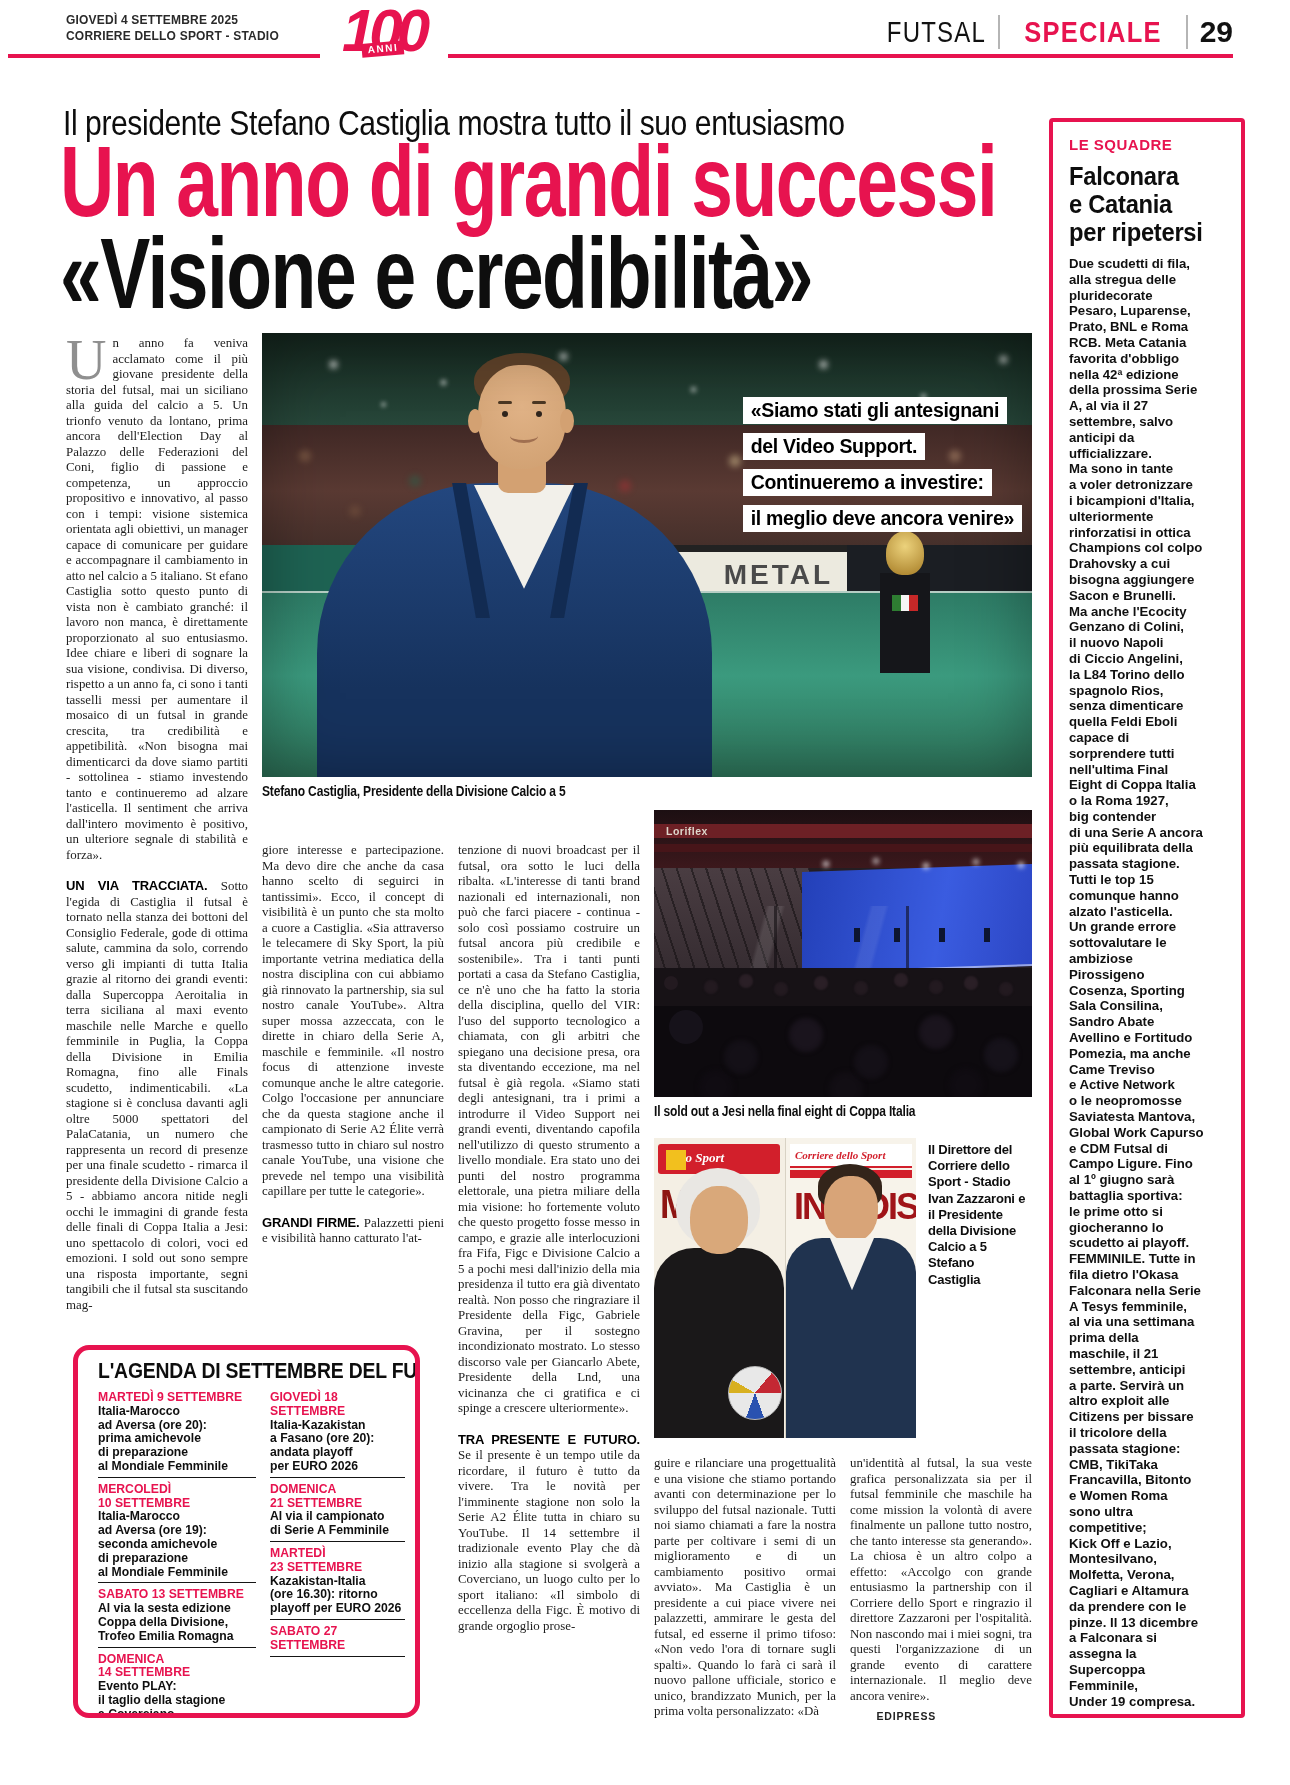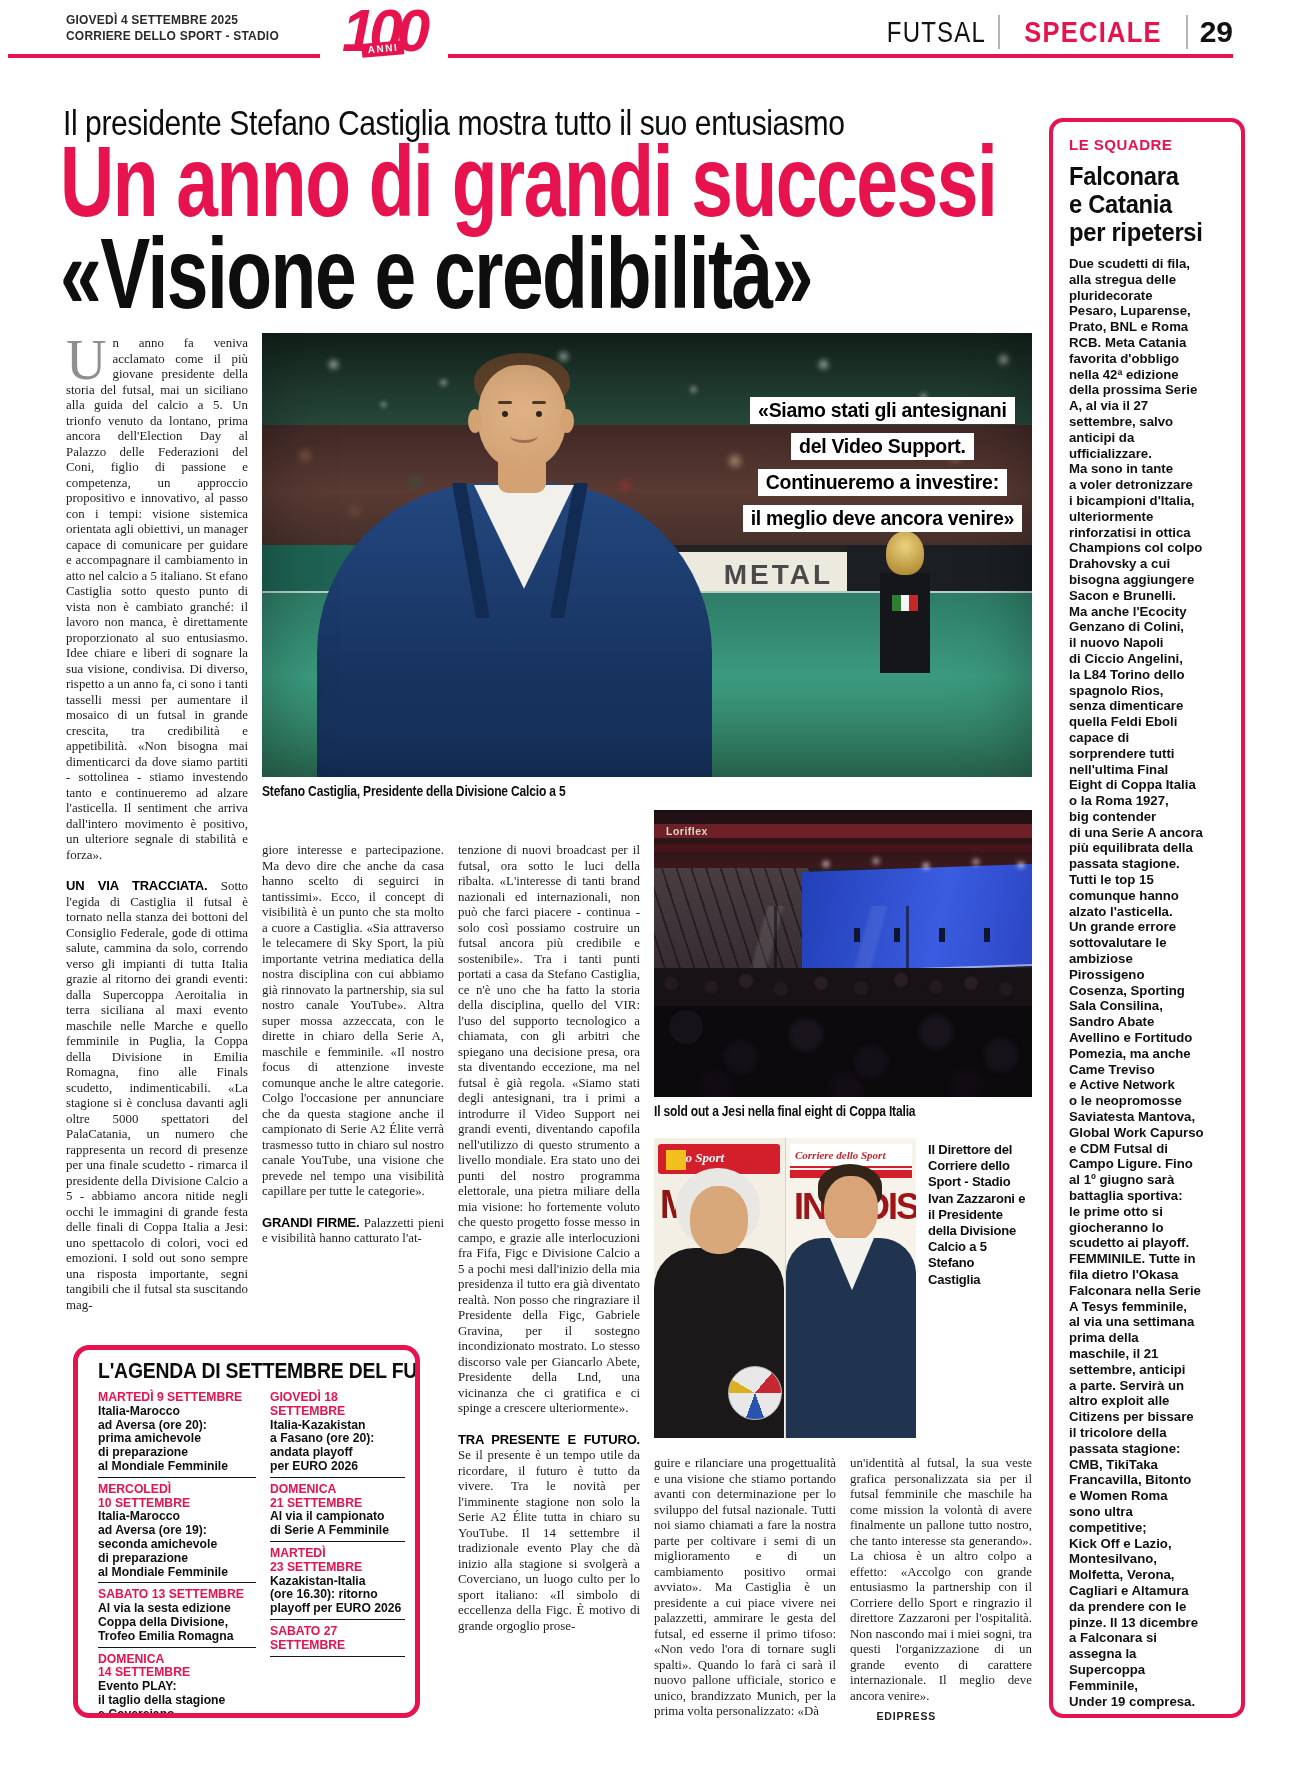--- a/index.html
+++ b/index.html
@@ -104,21 +104,21 @@
   .pm-hair{position:absolute; left:212px; top:20px; width:96px; height:56px; background:#5d4129;
            border-radius:50% 50% 45% 45%;}
   .pm-ear{position:absolute; top:76px; width:14px; height:24px; background:#d3a172; border-radius:50%;}
   .pm-ear-l{left:206px;} .pm-ear-r{left:298px;}
   .pm-eye{position:absolute; top:78px; width:6px; height:6px; background:#2e241c; border-radius:50%;}
   .pm-eye-l{left:240px;} .pm-eye-r{left:274px;}
   .pm-brow{position:absolute; top:68px; width:14px; height:3px; background:#4b3723; border-radius:2px;}
   .pm-brow-l{left:236px;} .pm-brow-r{left:270px;}
   .pm-smile{position:absolute; left:248px; top:96px; width:28px; height:14px;
             border-bottom:3px solid #a06f50; border-radius:0 0 50% 50%;}
-  .pull-quote{position:absolute; top:64px; right:10px; text-align:center; z-index:5;}
+  .pull-quote{position:absolute; top:64px; right:10px; text-align:left; z-index:5;}
   .pq-line{margin-bottom:9px;}
   .pq-line span{display:inline-block; background:#fff; color:#000; padding:1px 8px 2px;
     font:700 19.5px/24px "Liberation Sans",sans-serif; letter-spacing:-.3px;}
 
   
   .pj{left:654px; top:810px; width:378px; height:287px; background:#241d22;}
   .pj-top{position:absolute; left:0; top:0; width:378px; height:58px; background:linear-gradient(180deg,#1c0f12,#3c181c);}
   .pj-beam1{position:absolute; left:0; top:14px; width:378px; height:14px; background:#6d2025;}
   .pj-beam2{position:absolute; left:0; top:34px; width:378px; height:8px; background:#471519;}
   .pj-loriflex{position:absolute; left:12px; top:14px; font:700 10.5px/14px "Liberation Sans",sans-serif;
@@ -179,21 +179,21 @@
   .agenda-title{font:800 22px/26px "Liberation Sans",sans-serif; color:#0d0d0d; letter-spacing:-.2px;
                 transform:scaleX(.88); transform-origin:left top; white-space:nowrap; margin-bottom:7px;}
   .agenda-cols{display:flex; gap:14px;}
   .agenda-col-l{width:158px;} .agenda-col-r{width:135px;}
   .ag-entry{border-bottom:1.5px solid #151515; padding-bottom:3px; margin-bottom:5px;}
   .ag-date,.ag-text{font:800 12.2px/13.8px "Liberation Sans",sans-serif; white-space:pre-line;}
   .ag-date{color:var(--accent);} .ag-text{color:#0f0f0f;}
 
   
   .squadre{position:absolute; left:1049px; top:118px; width:196px; height:1600px; border:4px solid var(--accent);
-           border-radius:14px; background:#fff; padding:14px 14px 10px 16px; overflow:hidden;}
+           border-radius:4px; background:#fff; padding:14px 14px 10px 16px; overflow:hidden;}
   .sq-label{font:800 15px/18px "Liberation Sans",sans-serif; color:var(--accent); letter-spacing:.5px;}
   .sq-head{font:800 25px/28px "Liberation Sans",sans-serif; color:#0d0d0d; white-space:pre-line;
            transform:scaleX(.95); transform-origin:left top; margin-top:8px; letter-spacing:-.3px;}
   .sq-body{font:700 13.2px/15.8px "Liberation Sans",sans-serif; color:#101010; white-space:pre-line; margin-top:10px;}
 </style>
 </head>
 <body>
 
 <div class="page">
 

